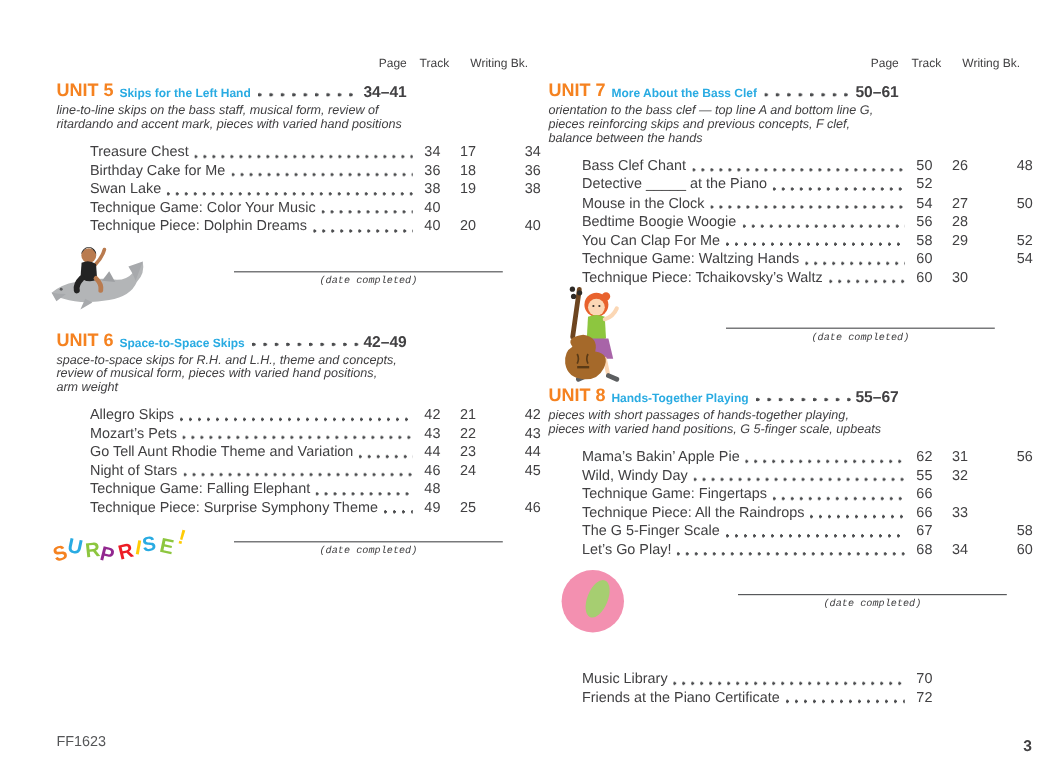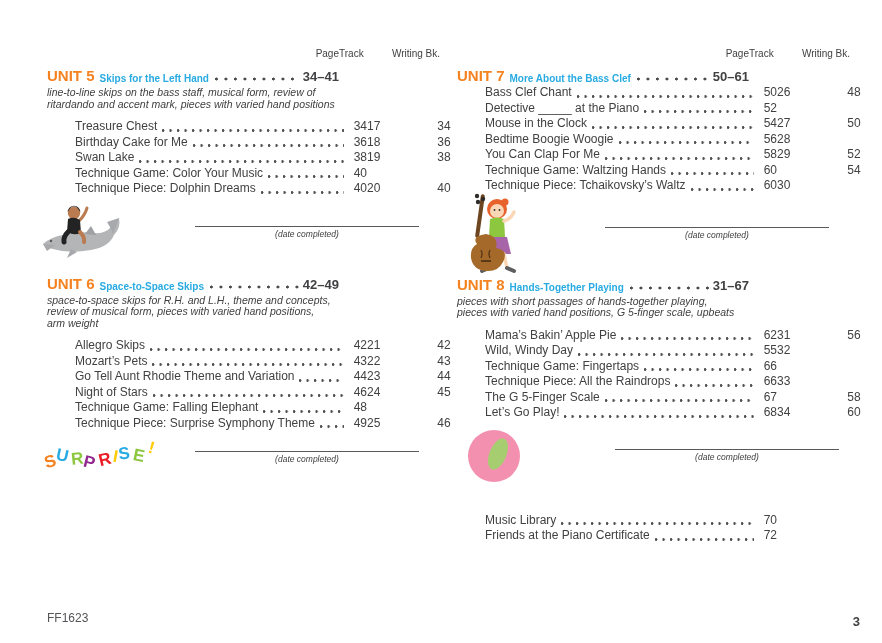--- a/index.html
+++ b/index.html
@@ -6,21 +6,21 @@
   .sheet{
     position:relative; width:882px; height:643px; background:#ffffff;
     font-family:"Liberation Sans",sans-serif; color:#414042; overflow:hidden;
   }
   .col{position:absolute; top:48px; width:400px;}
   .col-left{left:47px;}
   .col-right{left:457px;}
 
   .row{display:flex; align-items:flex-end; width:100%;}
   .main{flex:0 0 292px; display:flex; align-items:flex-end; min-width:0;}
-  .track{flex:0 0 46px; }
+  .track{flex:0 0 46px; text-align:center;}
   .writing{flex:0 0 62px; text-align:center;}
 
   .col-header{font-size:10px; margin-bottom:8px; color:#414042;}
   .col-header .main{justify-content:flex-end;}
 
   .heading-row{margin-bottom:1px;}
   .unit-label{color:var(--unit-orange,#F58220); font-weight:bold; font-size:15px; white-space:nowrap;}
   .unit-title{color:var(--unit-blue,#29ABE2); font-weight:bold; font-size:10px; margin-left:5px; white-space:nowrap;}
   .unit-range{font-weight:bold; font-size:13px; color:#414042; white-space:nowrap;}
 
@@ -42,21 +42,21 @@
   }
   .heading-leader{
     height:4px; margin:0 4px 3px 6px;
     background-image:radial-gradient(circle at 1.4px 2px, #4b4c4e 1.35px, rgba(0,0,0,0) 1.7px);
     background-size:9.5px 4px;
   }
 
   .figure-row{display:flex; align-items:center; width:100%;}
   .date-block{width:224px; margin-left:auto; margin-right:28px;}
   .date-line{border-top:1.5px solid #58595b;}
-  .date-label{text-align:center; font-style:italic; font-size:8.5px; margin-top:2px; color:#414042;}
+  .date-label{text-align:center; font-style:italic; font-size:8.5px; margin-top:2px; color:#414042;font-family:Liberation Mono, monospace;}
 
   .fig-dolphin{margin:2px 0 4px -6px;}
   .row-dolphin{margin:2px 0 8px 0;}
   .row-cello{margin:-2px 0 0 0;}
   .row-surprise{margin:16px 0 0 0;}
   .row-ball{margin:8px 0 0 10px;}
   .extras{margin-top:30px;}
 
   .surprise{
     display:flex; align-items:flex-end; gap:1px; width:120px;
@@ -270,20 +270,23 @@
       <div class="row heading-row">
         <div class="main">
           <span class="unit-label">UNIT 7</span>
           <span class="unit-title">More About the Bass Clef</span>
           <span class="leader heading-leader"></span>
           <span class="unit-range">50–61</span>
         </div>
         <div class="track"></div>
           <div class="writing"></div>
       </div>
+      <p class="unit-desc">orientation to the bass clef — top line A and bottom line G,
+pieces reinforcing skips and previous concepts, F clef,
+balance between the hands</p>
       <div>
           <div class="row entry-row">
     <div class="main entry-main">
       <span class="entry-title">Bass Clef Chant</span>
       <span class="leader"></span>
       <span class="page-num">50</span>
     </div>
     <div class="track num">26</div>
     <div class="writing num">48</div>
   </div>
@@ -372,21 +375,21 @@
         <div class="date-label">(date completed)</div>
       </div>
     </div>
 
     <section>
       <div class="row heading-row">
         <div class="main">
           <span class="unit-label">UNIT 8</span>
           <span class="unit-title">Hands-Together Playing</span>
           <span class="leader heading-leader"></span>
-          <span class="unit-range">31–67</span>
+          <span class="unit-range">55–67</span>
         </div>
         <div class="track"></div>
           <div class="writing"></div>
       </div>
       <p class="unit-desc">pieces with short passages of hands-together playing,
 pieces with varied hand positions, G 5-finger scale, upbeats</p>
       <div>
           <div class="row entry-row">
     <div class="main entry-main">
       <span class="entry-title">Mama’s Bakin’ Apple Pie</span>

